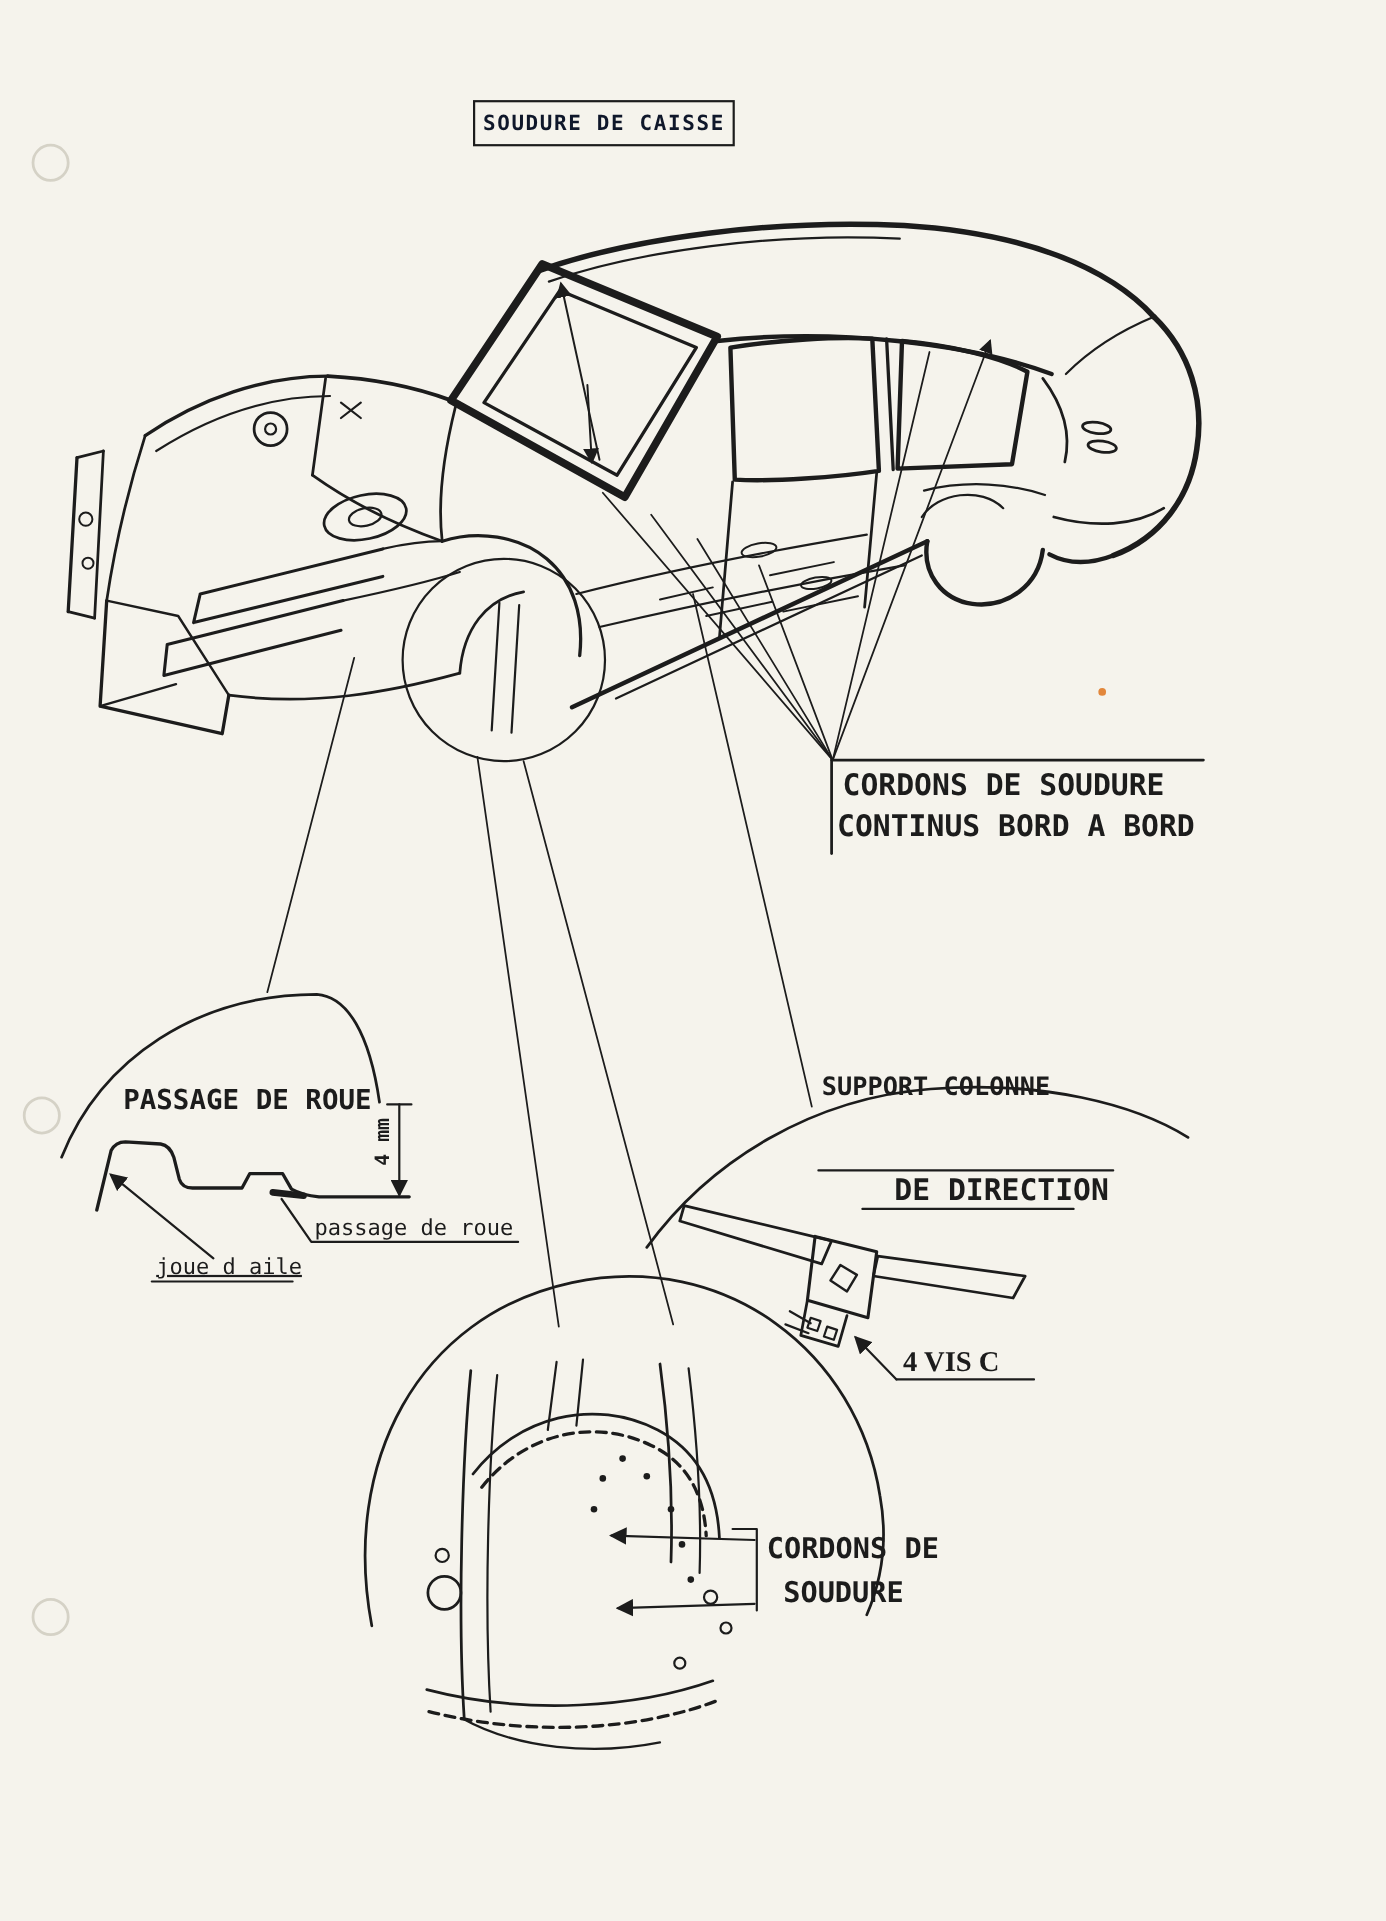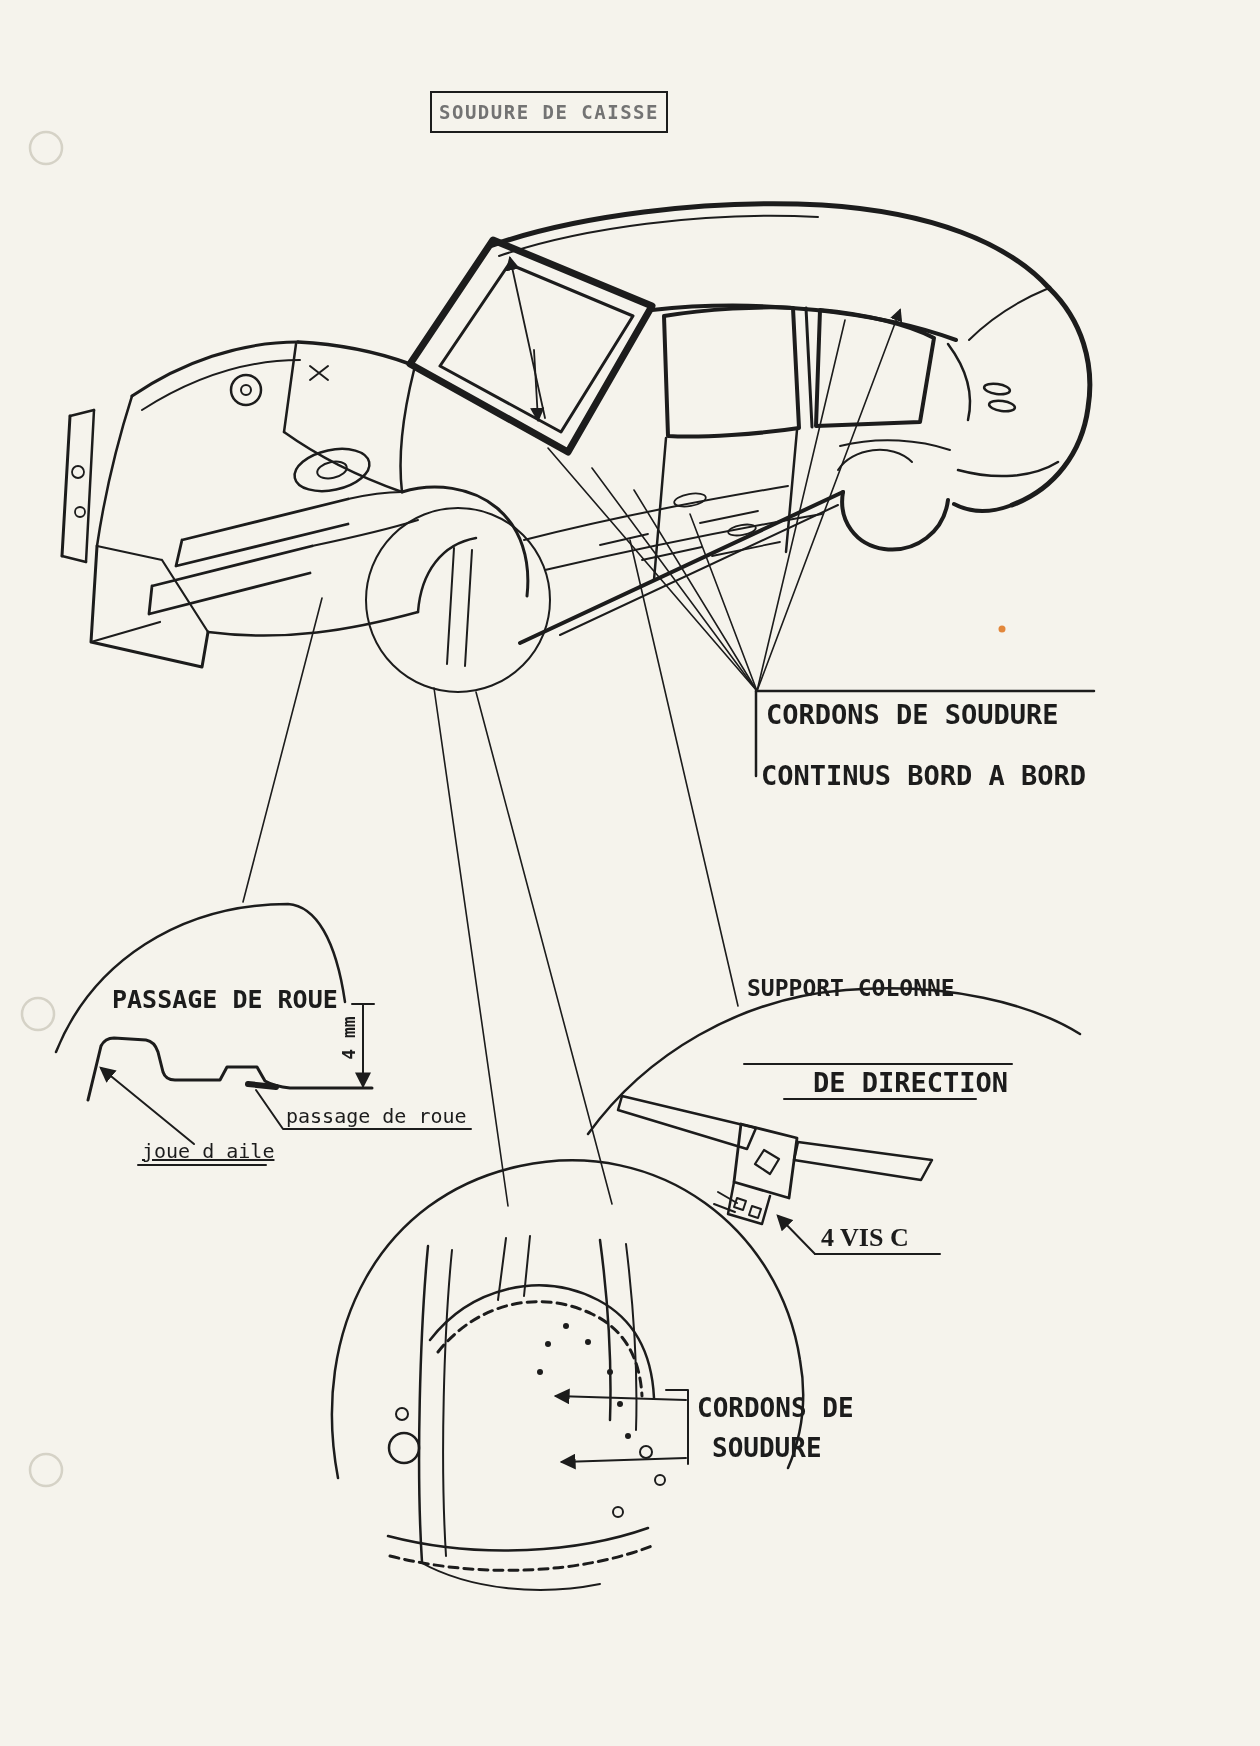--- a/index.html
+++ b/index.html
@@ -22,21 +22,21 @@
   }
   .lbl.light{font-weight:400;}
   .title-box{
     position:absolute;
     left:430px;top:91px;width:238px;height:42px;
     border:2.5px solid #1c1c1c;
     display:flex;align-items:center;justify-content:center;
     box-sizing:border-box;
   }
   .title-box span{
-    color:#737373;font-weight:700;font-size:19px;letter-spacing:1.5px;
+    color:#0f172a;font-weight:700;font-size:19px;letter-spacing:1.5px;
   }
   .rot{
     transform:rotate(-90deg);
     text-align:center;
   }
 </style>
 </head>
 <body>
 
 <div class="page">
@@ -220,21 +220,21 @@
       <path d="M 686 1400 L 556 1396" stroke-width="2" marker-end="url(#arw)"></path>
       <path d="M 686 1458 L 562 1462" stroke-width="2" marker-end="url(#arw)"></path>
     </g>
   </svg>
 
   <div class="title-box">
     <span>SOUDURE DE CAISSE</span>
   </div>
 
   <div class="lbl" style="left:766px;top:700px;font-size:27px;">CORDONS DE SOUDURE</div>
-  <div class="lbl" style="left:761px;top:737px;font-size:27px;margin-top:24px;">CONTINUS BORD A BORD</div>
+  <div class="lbl" style="left:761px;top:737px;font-size:27px;">CONTINUS BORD A BORD</div>
 
   <div class="lbl" style="left:112px;top:986px;font-size:25px;">PASSAGE DE ROUE</div>
   <div class="lbl rot" style="left:299px;top:1028px;width:100px;height:20px;font-size:18px;">4 mm</div>
   <div class="lbl light" style="left:286px;top:1105px;font-size:20px;">passage de roue</div>
   <div class="lbl light" style="left:142px;top:1140px;font-size:20px;text-decoration:underline;">joue d aile</div>
 
   <div class="lbl" style="left:747px;top:976px;font-size:23px;">SUPPORT COLONNE</div>
   <div class="lbl" style="left:813px;top:1068px;font-size:27px;">DE DIRECTION</div>
   <div class="lbl" style="left:821px;top:1224px;font-size:26px;font-family:Liberation Serif, serif;">4 VIS C</div>
 

